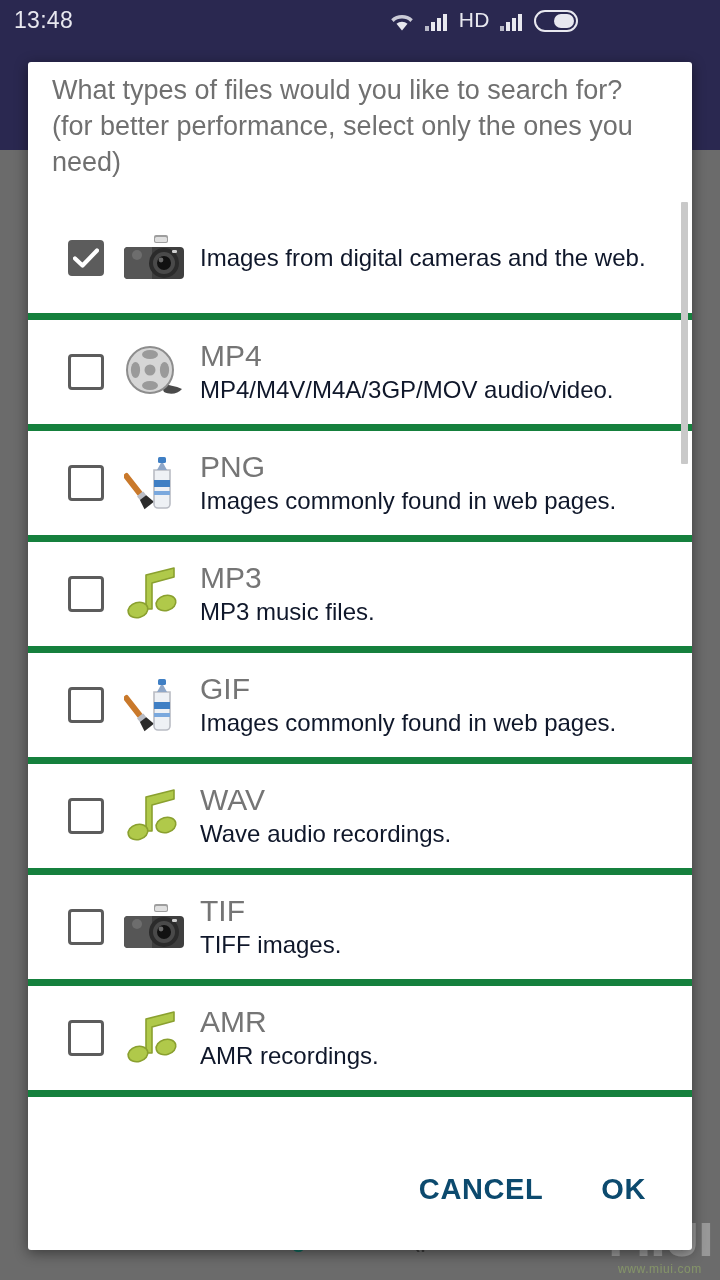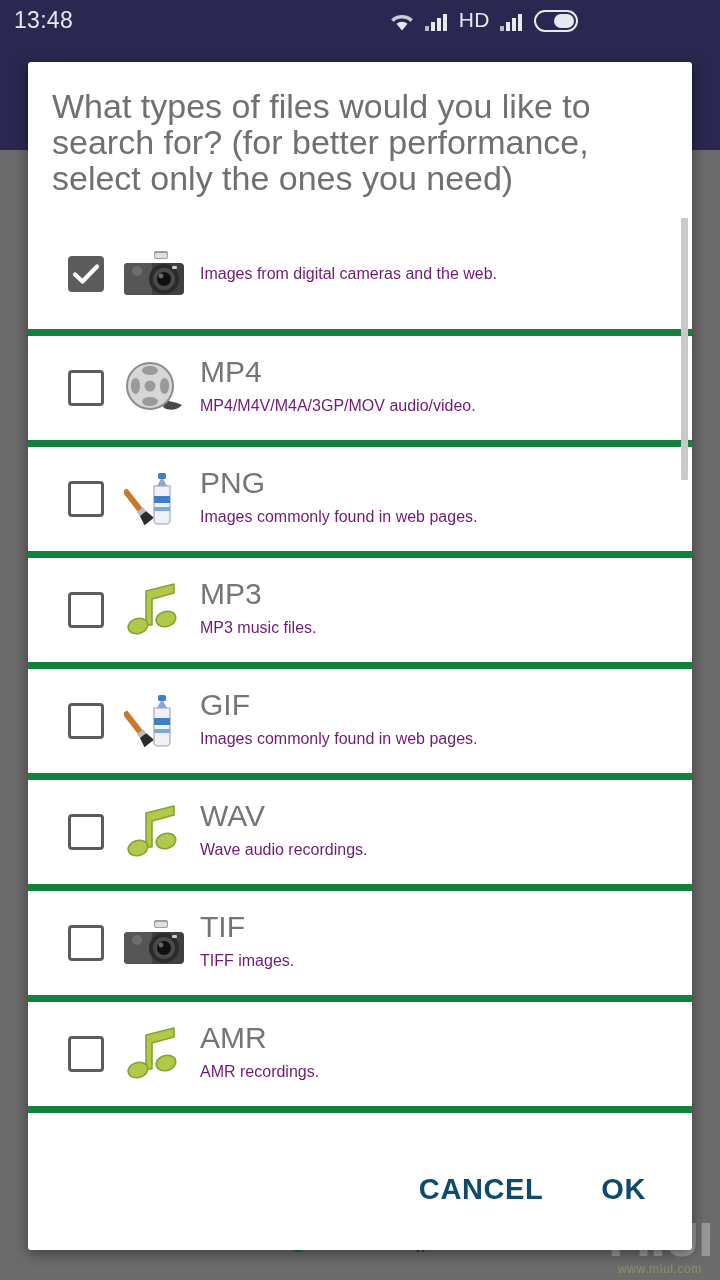--- a/index.html
+++ b/index.html
@@ -60,22 +60,22 @@
   
   .dialog {
     position: absolute; left: 28px; top: 62px;
     width: 664px; height: 1188px;
     background: #ffffff; border-radius: 3px;
     box-shadow: 0 3px 14px rgba(0,0,0,.45);
     display: flex; flex-direction: column;
     overflow: hidden;
   }
   .dialog-title {
-    padding: 26px 24px 22px 24px;
-    font-size: 34px; line-height: 36px; color: #707070;
+    padding: 10px 24px 22px 24px;
+    font-size: 27px; line-height: 36px; color: #707070;
   }
 
   
   .list-wrap { position: relative; flex: 1 1 auto; overflow: hidden; }
   .list { width: 100%; }
   .row {
     position: relative;
     display: flex; align-items: center;
     height: 111px; padding: 0 18px 0 40px;
     border-top: 7px solid #15803d;
@@ -99,21 +99,21 @@
 
   .filetype-icon {
     flex: 0 0 auto; width: 62px; height: 62px;
     margin-right: 14px;
     display: flex; align-items: center; justify-content: center;
   }
   .filetype-icon svg { display: block; }
 
   .row-text { display: flex; flex-direction: column; justify-content: center; }
   .row-title { font-size: 30px; color: #757575; line-height: 36px; }
-  .row-sub { font-size: 16px; color: #701a75; line-height: 32px; }
+  .row-sub { font-size: 24px; color: #0f172a; line-height: 32px; }
 
   
   .scrollbar-track {
     position: absolute; right: 4px; top: 0; width: 8px; height: 100%;
   }
   .scrollbar-thumb {
     position: absolute; right: 0; top: 0;
     width: 7px; height: 262px;
     background: #c9c9c9; border-radius: 1px;
   }

